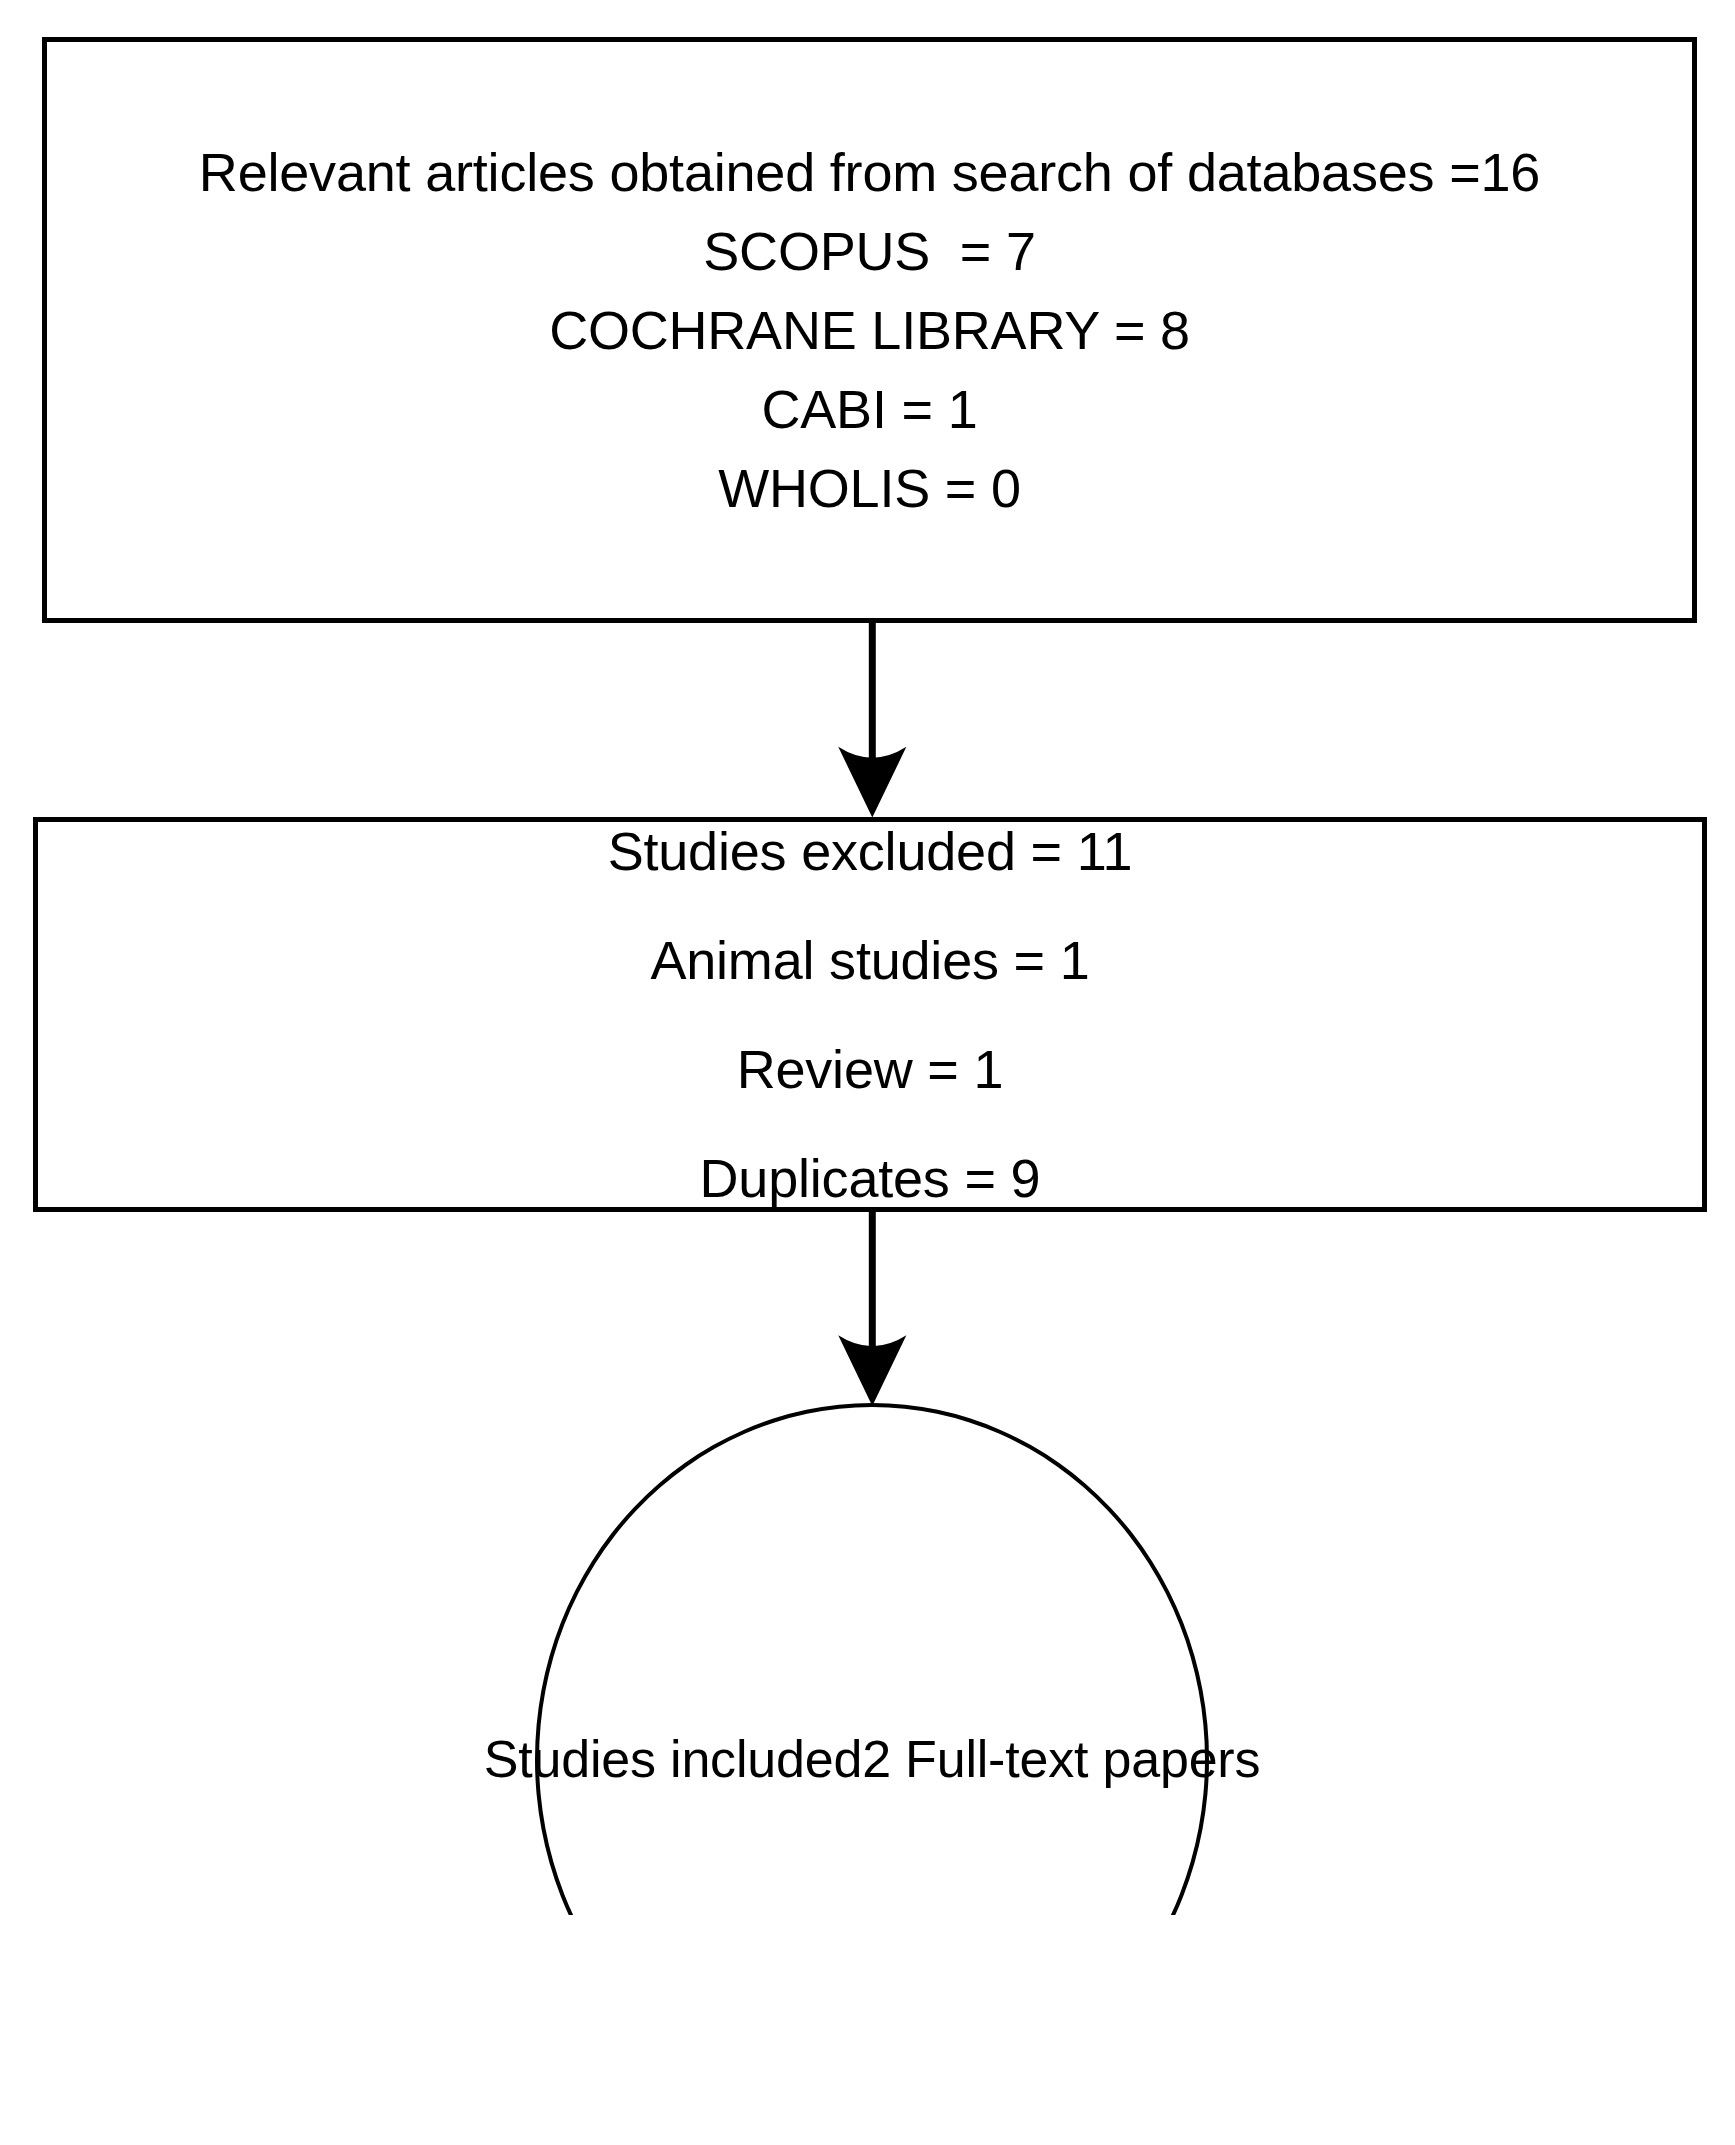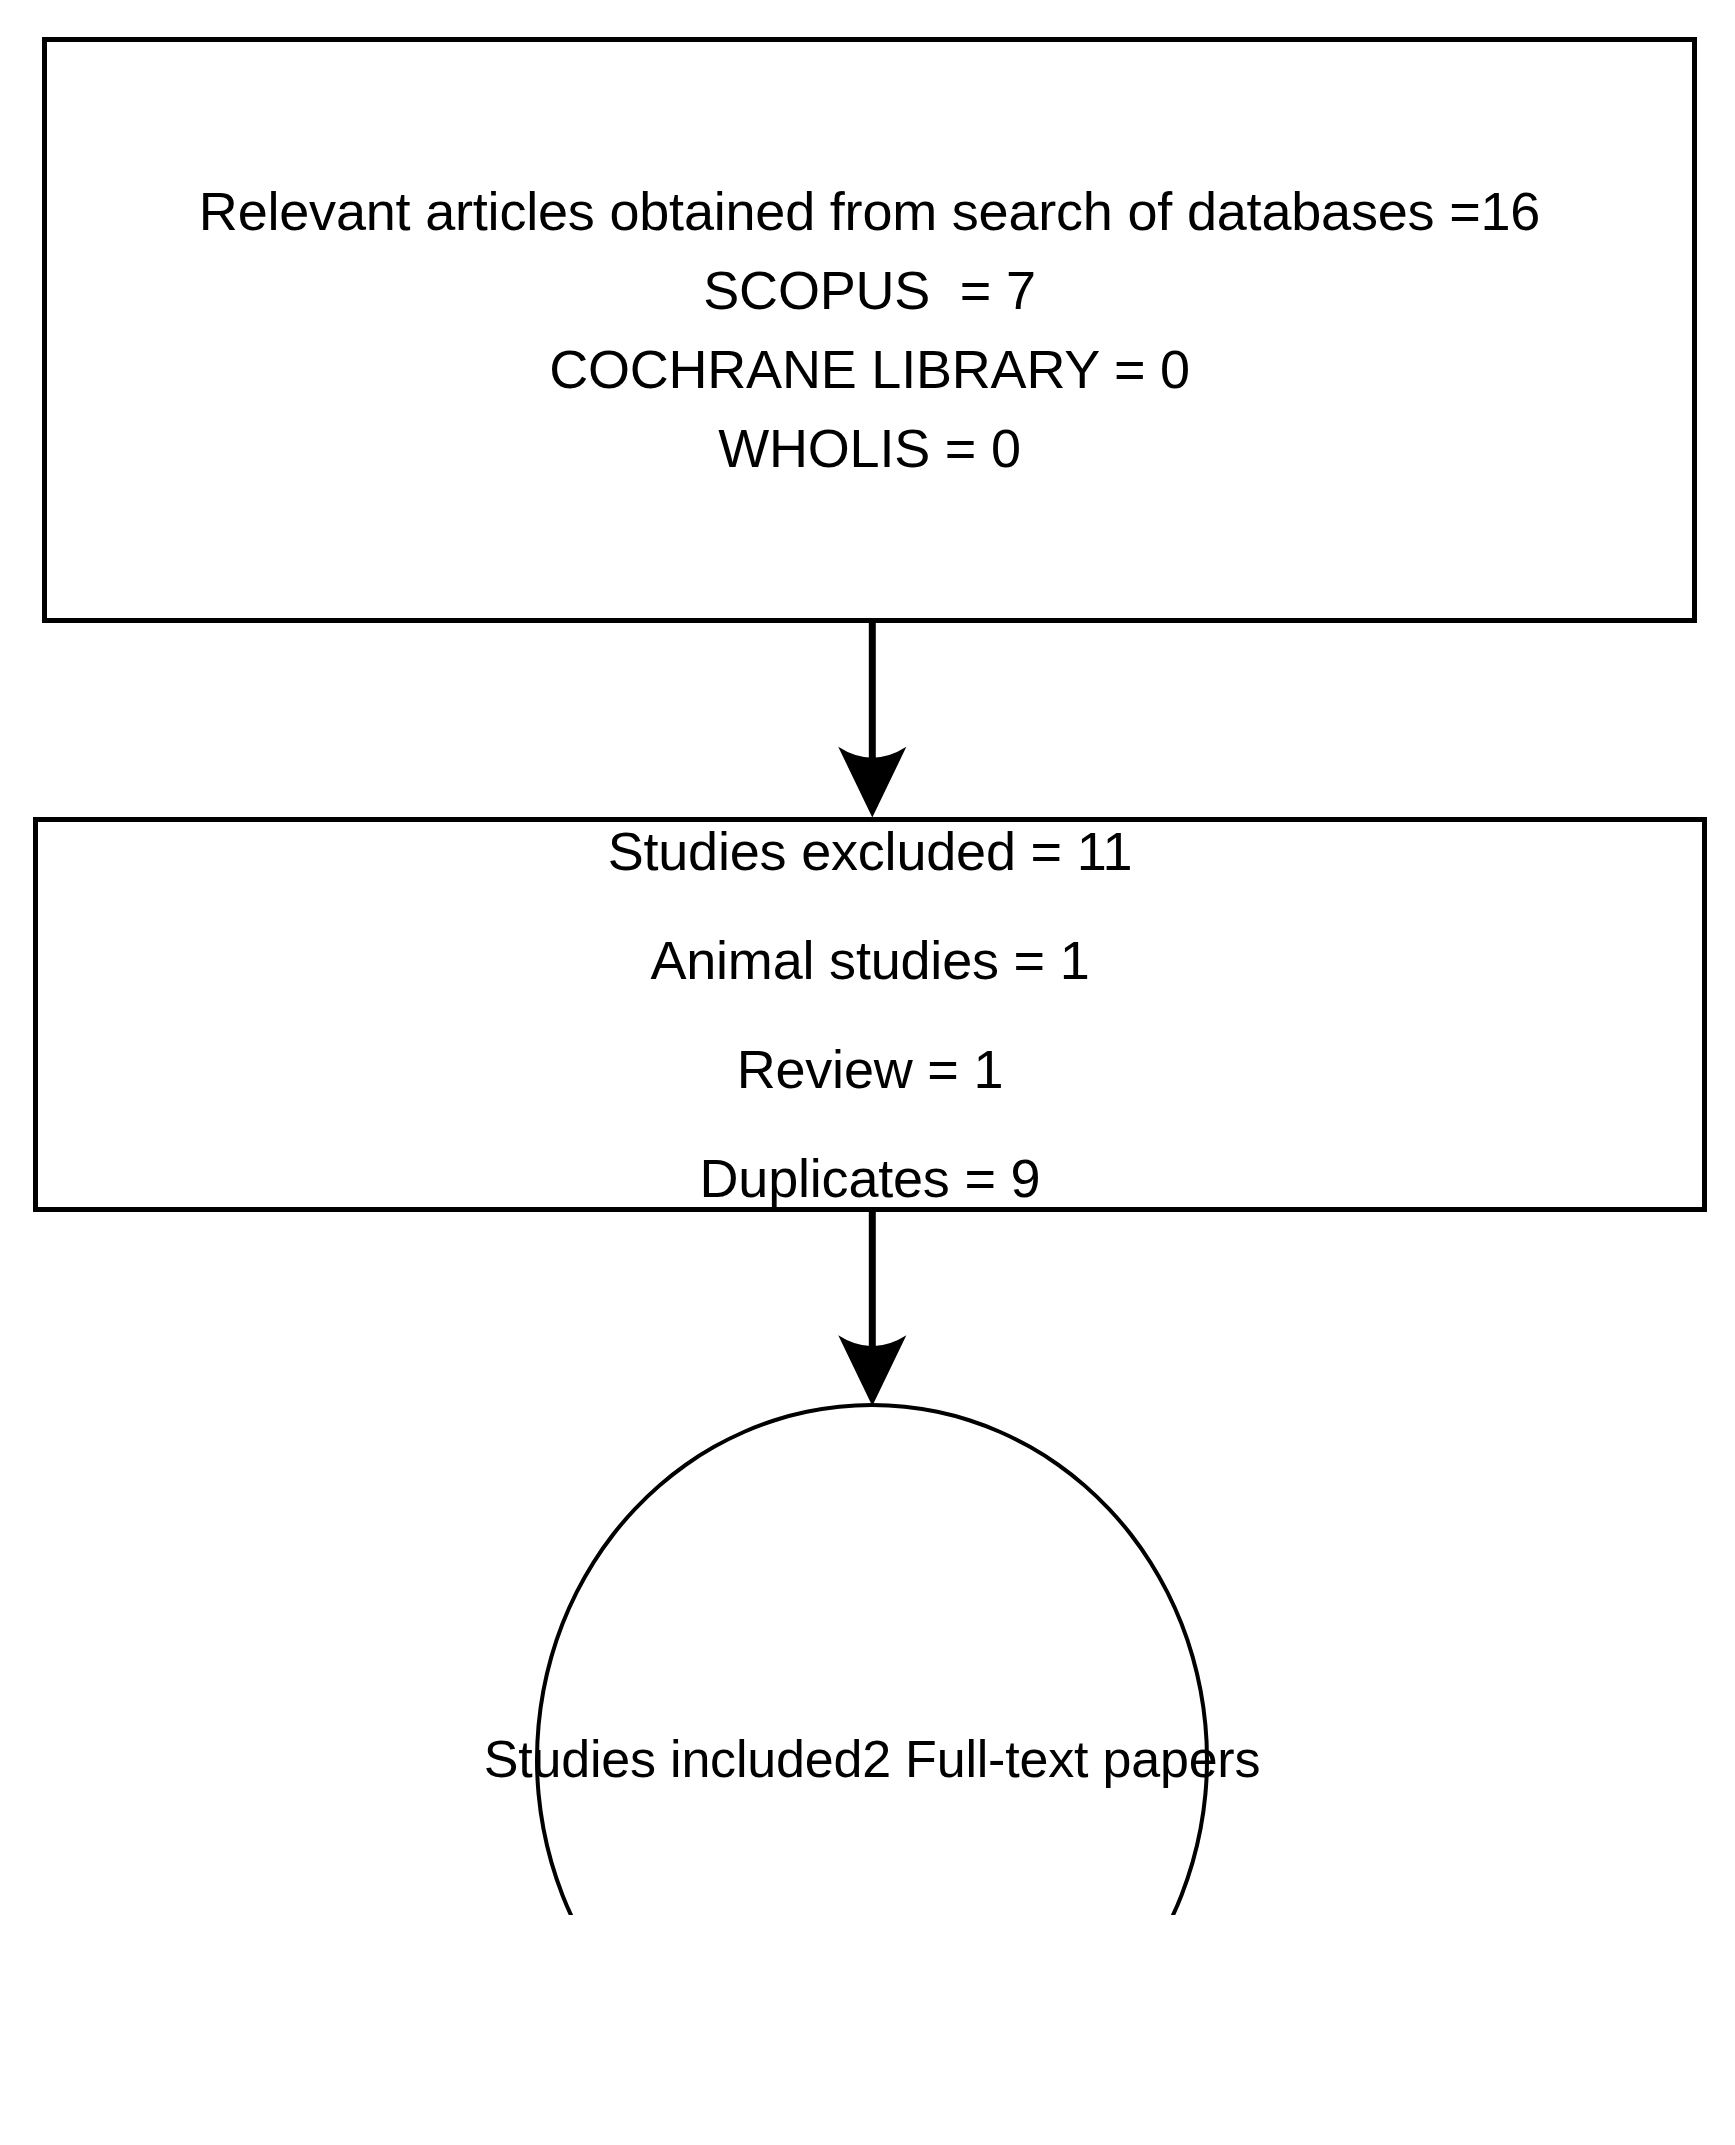--- a/index.html
+++ b/index.html
@@ -90,21 +90,22 @@
   }
 </style>
 </head>
 <body>
 
 <div id="flow-root">
 
   <div class="flow-box" id="box-databases">
     <span class="box-line">Relevant articles obtained from search of databases =16</span>
     <span class="box-line">SCOPUS  = 7</span>
-    <span class="box-line">COCHRANE LIBRARY = 0</span>
+    <span class="box-line">COCHRANE LIBRARY = 8</span>
+    <span class="box-line">CABI = 1</span>
     <span class="box-line">WHOLIS = 0</span>
   </div>
 
   <div class="flow-box" id="box-excluded">
     <span class="box-line">Studies excluded = 11</span>
     <span class="box-line">Animal studies = 1</span>
     <span class="box-line">Review = 1</span>
     <span class="box-line">Duplicates = 9</span>
   </div>
 

